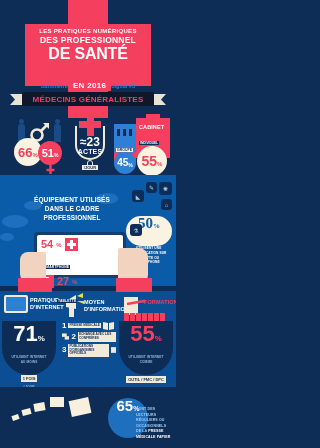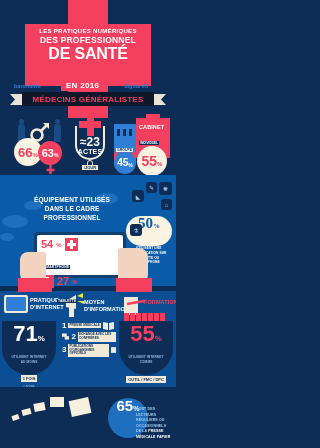--- a/index.html
+++ b/index.html
@@ -31,21 +31,21 @@
   .title-wrap {
     position: absolute; left: 25px; top: 28px; width: 126px;
     text-align: center; color: #fff; z-index: 4;
   }
   .t1 { font-size: 6px; font-weight: bold; letter-spacing: .3px; }
   .t2 { font-size: 8.5px; font-weight: bold; letter-spacing: .2px; margin-top: 1px; }
   .t3 { font-size: 16px; font-weight: bold; letter-spacing: -.2px; margin-top: 1px; line-height: 1; }
 
   .meta-row {
     position: absolute; left: 14px; top: 80px; width: 148px;
-    display: flex; align-items: center; gap: 20px; z-index: 5;
+    display: flex; align-items: center; justify-content: center; gap: 0; z-index: 5;
   }
   .meta-side { font-size: 5.5px; color: #2f7fd4; font-weight: bold; }
   .meta-year {
     background: #f43f5e; color: #fff; font-size: 8px; font-weight: bold;
     padding: 1px 5px; letter-spacing: .3px;
   }
 
   .ribbon {
     position: absolute; left: 10px; top: 92px; width: 156px; height: 14px; z-index: 5;
   }
@@ -252,21 +252,21 @@
       <svg class="arrow-m" viewBox="0 0 20 20">
         <circle cx="7" cy="13" r="5.5" fill="none" stroke="#f2ead8" stroke-width="2.6"></circle>
         <line x1="11" y1="9" x2="18" y2="2" stroke="#f2ead8" stroke-width="2.6"></line>
         <polygon points="19,1 19,7 13,1" fill="#f2ead8"></polygon>
       </svg>
       <div class="circ circ-cream" style="left:0; top:22px; width:28px; height:28px;">
         <span class="num" style="font-size:13px; color:#f43f5e; align-self:center;">66</span>
         <span class="pct" style="font-size:6px; color:#f43f5e; align-self:center; margin-top:5px;">%</span>
       </div>
       <div class="circ circ-pink" style="left:24px; top:25px; width:24px; height:24px;">
-        <span class="num" style="font-size:11px; color:#fff; align-self:center;">63</span>
+        <span class="num" style="font-size:11px; color:#fff; align-self:center;">51</span>
         <span class="pct" style="font-size:5px; color:#fff; align-self:center; margin-top:4px;">%</span>
       </div>
       <svg style="position:absolute; left:31px; top:47px; width:11px; height:12px;" viewBox="0 0 11 12">
         <line x1="5.5" y1="0" x2="5.5" y2="11" stroke="#f43f5e" stroke-width="2.4"></line>
         <line x1="1.5" y1="7" x2="9.5" y2="7" stroke="#f43f5e" stroke-width="2.4"></line>
       </svg>
     </div>
 
     <div class="stat-group g-actes">
       <div class="steth-cross">

